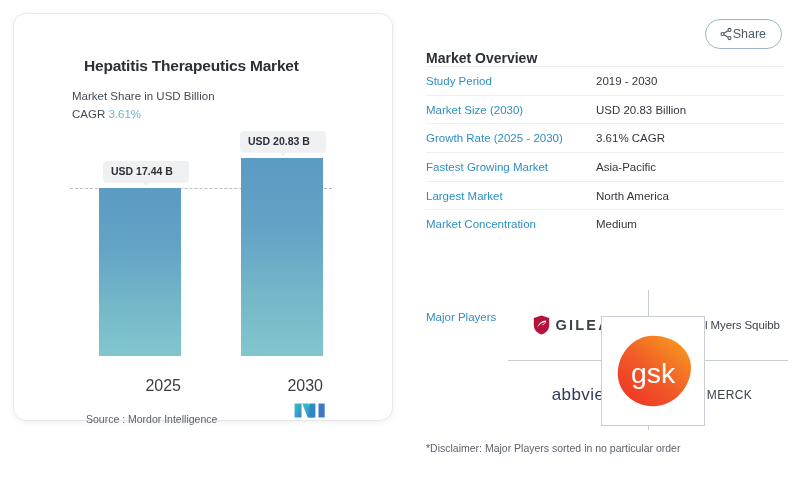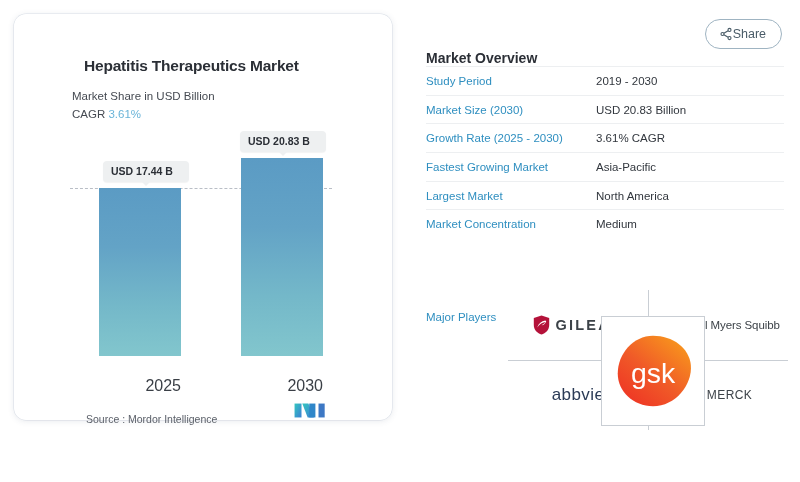--- a/index.html
+++ b/index.html
@@ -310,14 +310,15 @@
             <stop offset="45%" stop-color="#f05a28"></stop>
             <stop offset="100%" stop-color="#f9a01b"></stop>
           </linearGradient>
         </defs>
         <path d="M50 3 C73 3 92 17 94 37 C96 60 76 85 50 85 C27 85 9 68 9 47 C9 24 27 3 50 3 Z" fill="url(#gskg)"></path>
         <text x="50" y="58" text-anchor="middle" font-family="Liberation Sans, sans-serif" font-size="33" fill="#ffffff">gsk</text>
       </svg>
     </div>
   </div>
 
+  <div class="disclaimer">*Disclaimer: Major Players sorted in no particular order</div>
 
 </div>
 
 </body></html>

